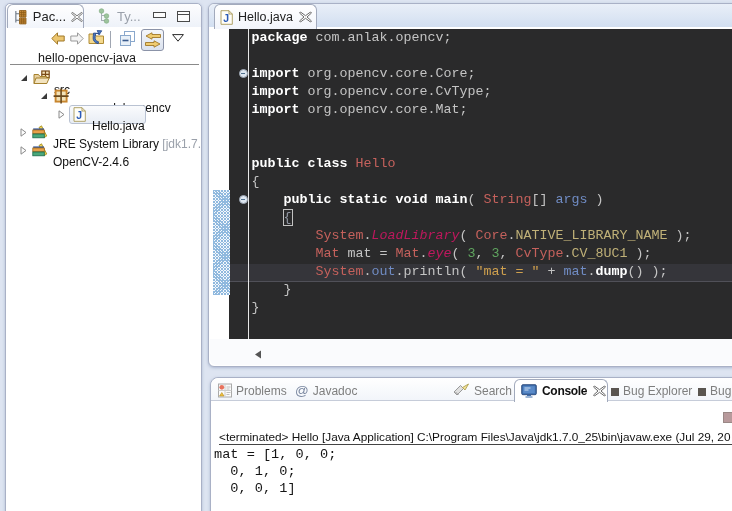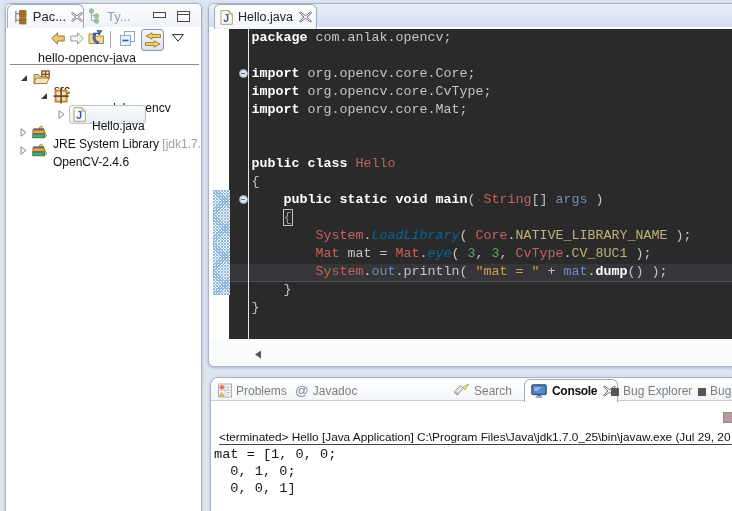--- a/index.html
+++ b/index.html
@@ -7,21 +7,21 @@
 body { background:#dde4f1; font-family:"Liberation Sans",sans-serif; position:relative; overflow:hidden; }
 .panel { position:absolute; background:#fff; border:1px solid #a9b1c6; border-radius:5px; box-shadow:0 1px 3px rgba(130,145,180,.55); }
 svg { display:block; }
 
 
 #left { left:5px; top:3px; width:197px; height:520px; white-space:nowrap; overflow:hidden; }
 #left .hdr { position:absolute; left:0; top:0; right:0; height:23px; background:linear-gradient(#fdfdfe,#eef2f9); border-radius:5px 5px 0 0; }
 .tabsel { position:absolute; background:linear-gradient(#ffffff,#f2f5fb); border:1px solid #a2aabc; border-bottom:none; border-radius:6px 6px 0 0; display:flex; align-items:center; }
 #ltab1 { left:1px; top:0px; width:77px; height:24px; padding-left:6px; }
 #ltab1 .txt { font-size:13px; color:#222; margin-left:4px; }
-#ltab2 { position:absolute; left:82px; top:4px; display:flex; align-items:center; }
+#ltab2 { position:absolute; left:92px; top:4px; display:flex; align-items:center; }
 #ltab2 .txt { font-size:13px; color:#9aa0aa; margin-left:5px; }
 .minmax { position:absolute; }
 #toolbar { position:absolute; left:0; top:24px; right:0; height:24px; background:#fff; }
 #toolbar > * { position:absolute; }
 #proj { position:absolute; left:4px; top:47px; font-size:12.5px; color:#1a1a1a;margin-left:28px; }
 #projline { position:absolute; left:4px; top:60px; width:189px; height:1px; background:#8a8a8a; }
 .trow { position:absolute; left:0; right:0; height:18px; font-size:12px; color:#111; }
 .trow > * { position:absolute; }
 .trow span { top:14px; }
 
@@ -35,32 +35,32 @@
 #hatch { position:absolute; left:4px; top:186px; width:16.5px; height:105px; background:#f4f8fc;
   background-image:repeating-linear-gradient(45deg,#90b9de 0 1px,transparent 1px 2.2px), repeating-linear-gradient(135deg,#90b9de 0 1px,transparent 1px 2.2px); }
 #code { position:absolute; left:42.5px; top:25px; font-family:"Liberation Mono",monospace; font-size:13.33px; line-height:18px; color:#c4c4c4; white-space:pre; z-index:4; }
 #curline { position:absolute; left:20px; right:0; top:259.5px; height:18px; background:#35353a; border-bottom:1px solid #505058; }
 .kw { color:#ffffff; font-weight:bold; }
 .cls { color:#c5615c; }
 .con { color:#c0b178; }
 .str { color:#cfa04e; }
 .num { color:#5fa55f; }
 .fld { color:#708cc4; }
-.itl { font-style:italic; color:#0369a1; }
+.itl { font-style:italic; color:#be185d; }
 .bbox { outline:1px solid #c2c2c2; color:#9298a4; }
 #hscroll { position:absolute; left:1px; right:1px; bottom:1px; height:26px; background:#fafbfd; border-radius:0 0 6px 6px; }
 .fold { position:absolute; width:9px; height:9px; border-radius:50%; background:#dde6f0; border:1px solid #9aa4b2; z-index:6; }
 .fold:after { content:""; position:absolute; left:1.4px; top:2.9px; width:4.5px; height:1.2px; background:#51718e; }
 
 
 #bottom { left:210px; top:377px; width:530px; height:150px; border-radius:8px 8px 0 0; }
 #bthdr { position:absolute; left:0; top:0; right:0; height:23px; background:linear-gradient(#ffffff,#f2f5fa); border-radius:8px 8px 0 0; border-bottom:1px solid #c6ccd9; }
 .btab { position:absolute; top:0; height:23px; display:flex; align-items:center; padding-top:2px; font-size:12px; color:#7e7e7e; }
 .btab .lbl { margin-left:4px; }
-#contab { left:303px; top:0.5px; width:94px; height:23.5px; padding-left:6px; background:#fff;margin-left:10px; }
+#contab { left:303px; top:0.5px; width:94px; height:23.5px; padding-left:6px; background:#fff; }
 #contab .txt { font-size:12px; color:#111; font-weight:bold; margin-left:5px; letter-spacing:-0.3px; }
 #ctitle { position:absolute; left:8px; top:51.5px; font-size:11.8px; color:#111; }
 #ctitleline { position:absolute; left:8px; top:66px; right:0; height:1px; background:#444; }
 #cout { position:absolute; left:3px; top:67.5px; font-family:"Liberation Mono",monospace; font-size:13.6px; line-height:17px; color:#151515; white-space:pre; }
 #cbtn { position:absolute; left:512px; top:33.5px; width:10px; height:11px; background:#b89a9c; border:1.5px solid #9a8886; }
 </style>
 </head>
 <body>
 
 <div id="left" class="panel">

